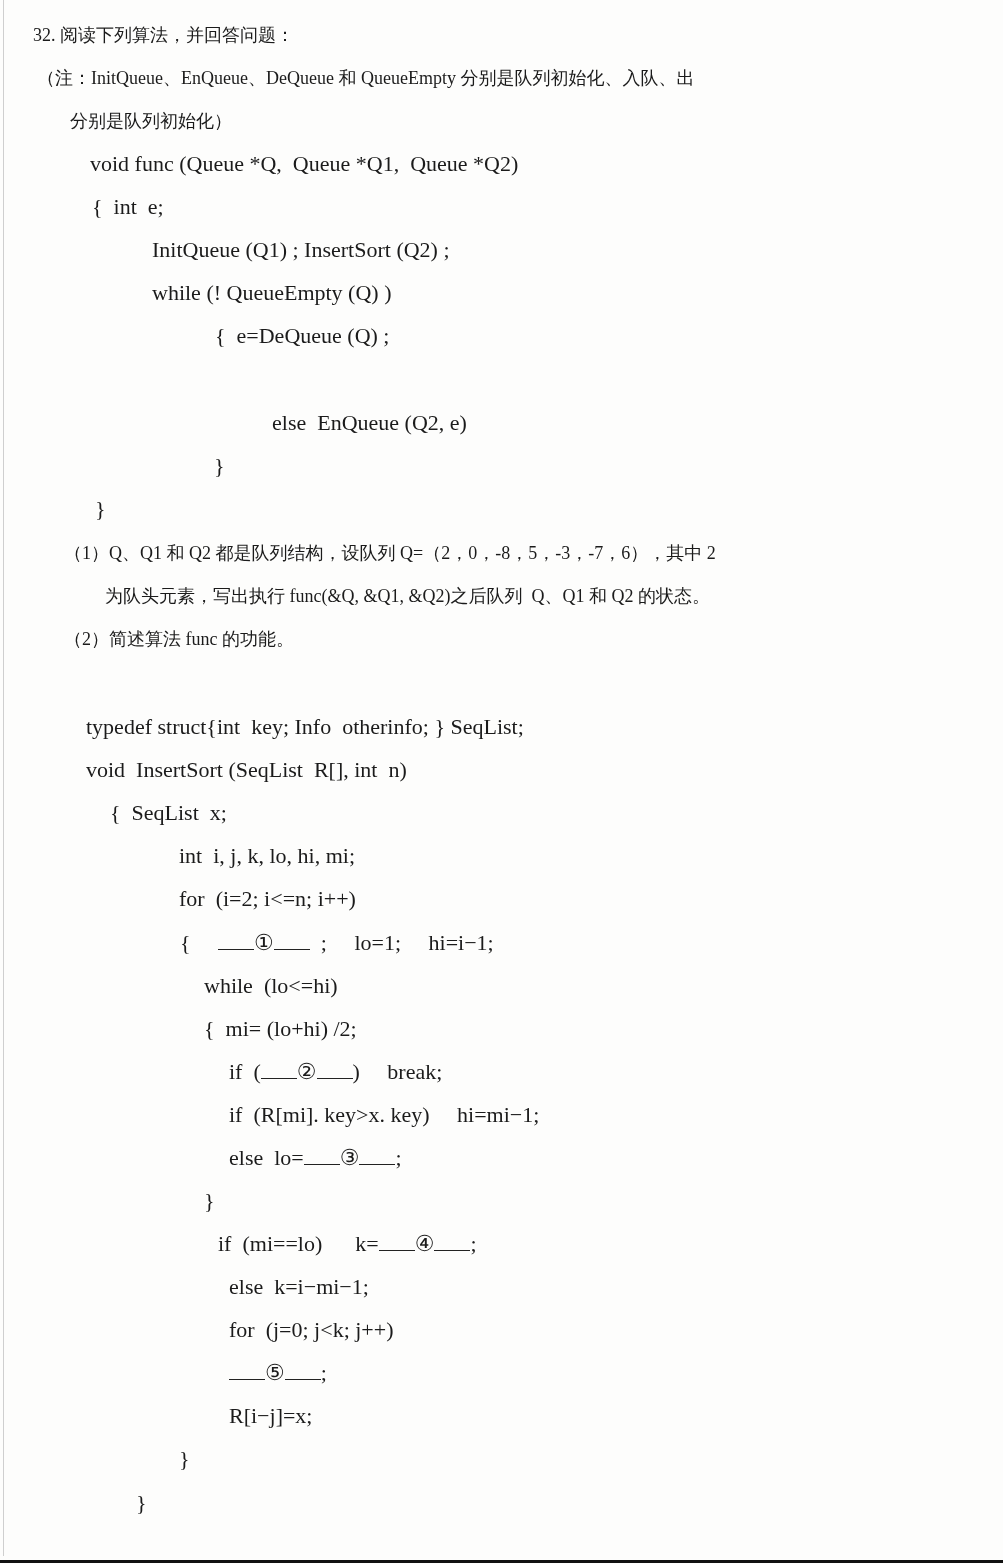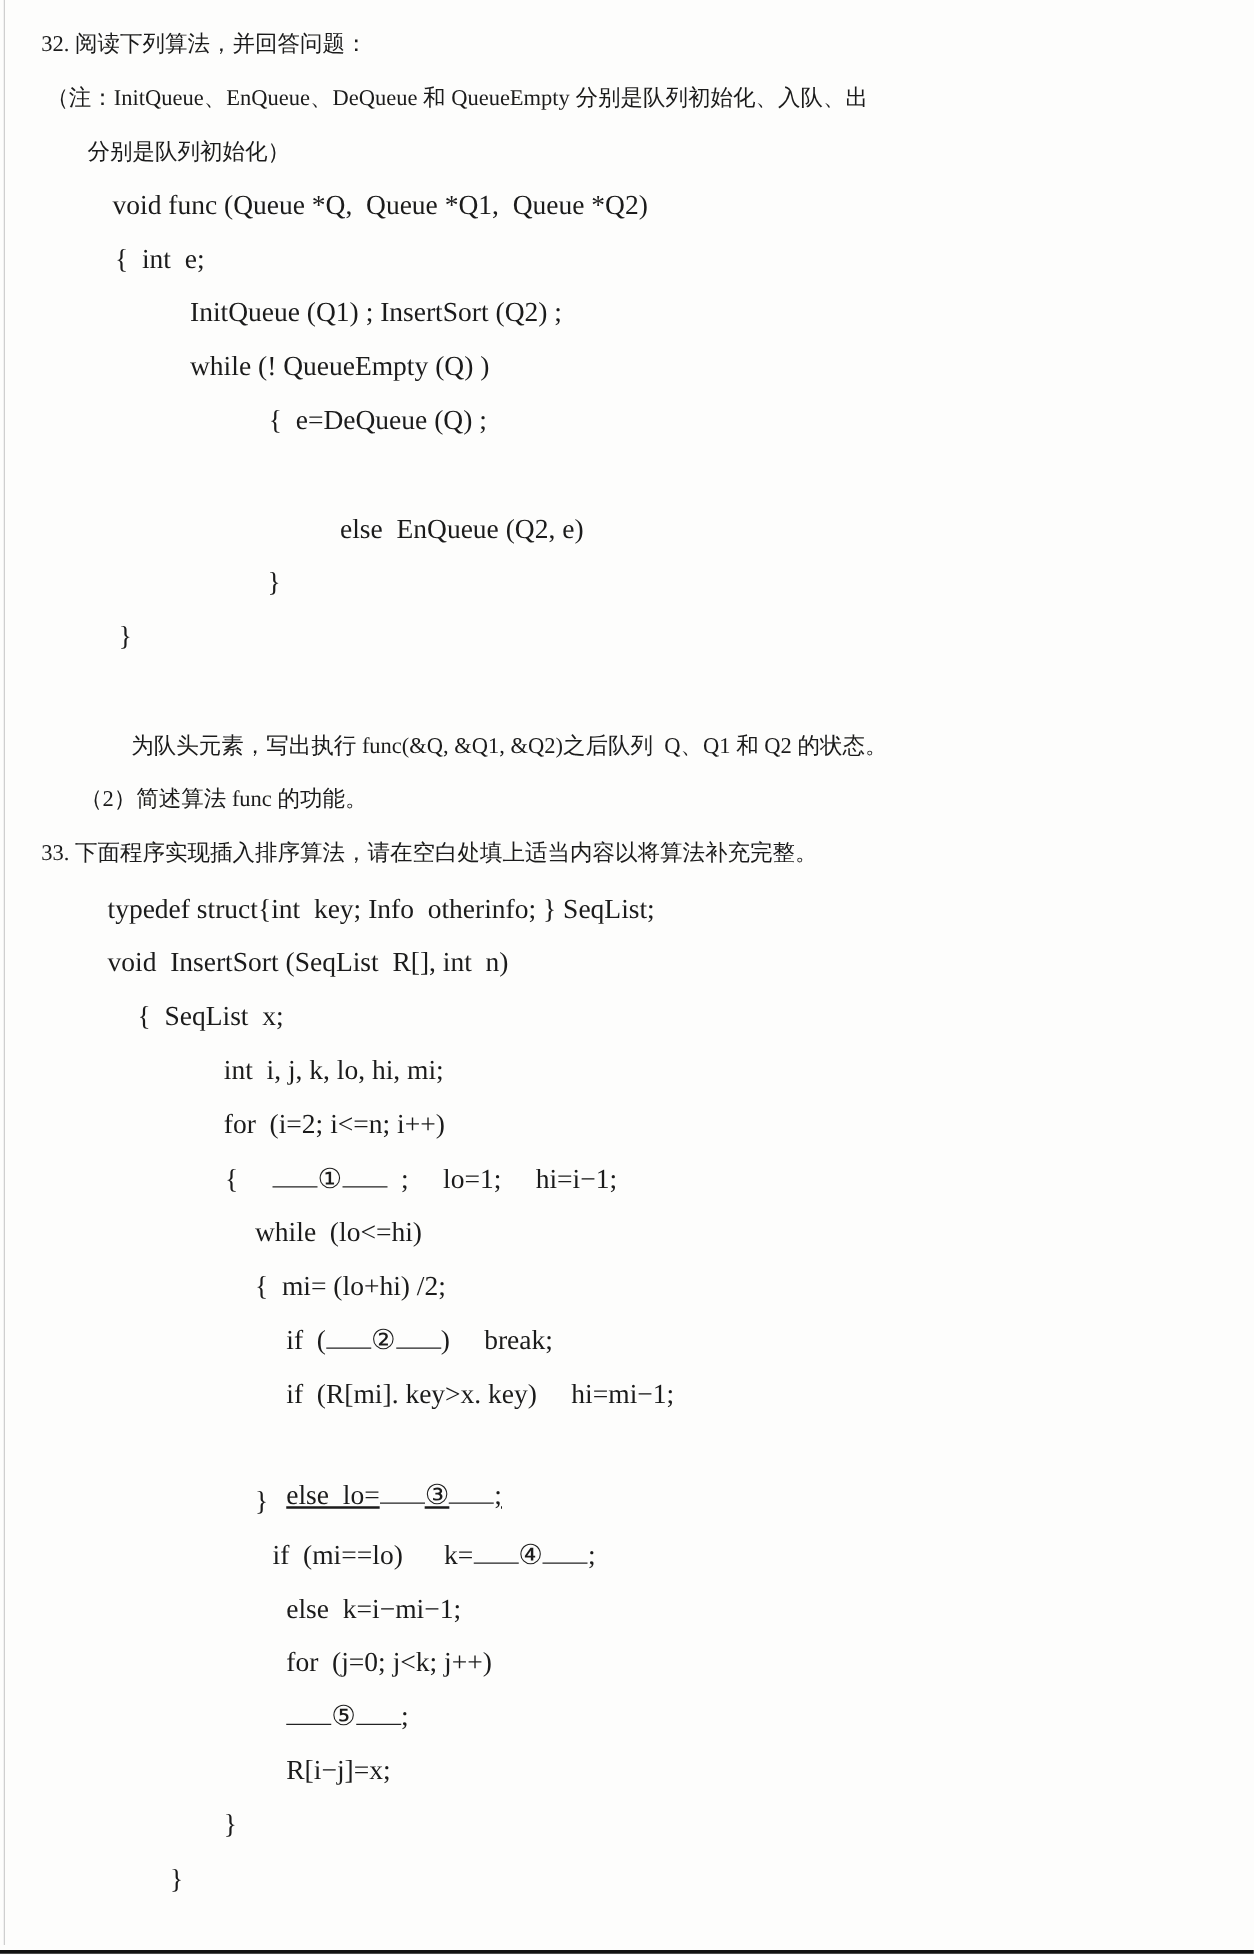--- a/index.html
+++ b/index.html
@@ -32,40 +32,40 @@
 
   <div class="line" style="left:90px; top:149px;">void func (Queue *Q,  Queue *Q1,  Queue *Q2)</div>
   <div class="line" style="left:92px; top:192px;">{  int  e;</div>
   <div class="line" style="left:152px; top:235px;">InitQueue (Q1) ; InsertSort (Q2) ;</div>
   <div class="line" style="left:152px; top:278px;">while (! QueueEmpty (Q) )</div>
   <div class="line" style="left:215px; top:321px;">{  e=DeQueue (Q) ;</div>
   <div class="line" style="left:272px; top:408px;">else  EnQueue (Q2, e)</div>
   <div class="line" style="left:214px; top:451px;">}</div>
   <div class="line" style="left:95px; top:494px;">}</div>
 
+  <div class="line cjk" style="left:64px; top:538px;">（1）Q、Q1 和 Q2 都是队列结构，设队列 Q=（2，0，-8，5，-3，-7，6），其中 2</div>
   <div class="line cjk" style="left:105px; top:581px;">为队头元素，写出执行 func(&amp;Q, &amp;Q1, &amp;Q2)之后队列  Q、Q1 和 Q2 的状态。</div>
   <div class="line cjk" style="left:64px; top:624px;">（2）简述算法 func 的功能。</div>
 
-  <div class="line cjk" style="left:33px; top:667px;">33. 下面程序实现插入排序算法，请在空白处填上适当内容以将算法补充完整。</div>
   <div class="line" style="left:86px; top:712px;">typedef struct{int  key; Info  otherinfo; } SeqList;</div>
   <div class="line" style="left:86px; top:755px;">void  InsertSort (SeqList  R[], int  n)</div>
   <div class="line" style="left:110px; top:798px;">{  SeqList  x;</div>
   <div class="line" style="left:179px; top:841px;">int  i, j, k, lo, hi, mi;</div>
   <div class="line" style="left:179px; top:884px;">for  (i=2; i&lt;=n; i++)</div>
 
   <div class="line" style="left:180px; top:928px;"><span>{</span>     <span class="blank b1"></span><span class="mark">①</span><span class="blank b1"></span><span>  ;     lo=1;     hi=i−1;</span></div>
 
   <div class="line" style="left:204px; top:971px;">while  (lo&lt;=hi)</div>
   <div class="line" style="left:204px; top:1014px;">{  mi= (lo+hi) /2;</div>
 
   <div class="line" style="left:229px; top:1057px;"><span>if  (</span><span class="blank b1"></span><span class="mark">②</span><span class="blank b1"></span><span>)     break;</span></div>
 
   <div class="line" style="left:229px; top:1100px;">if  (R[mi]. key&gt;x. key)     hi=mi−1;</div>
 
-  <div class="line" style="left:229px; top:1181px;text-decoration:underline;"><span>else  lo=</span><span class="blank b1"></span><span class="mark">③</span><span class="blank b1"></span><span>;</span></div>
+  <div class="line" style="left:229px; top:1143px;"><span>else  lo=</span><span class="blank b1"></span><span class="mark">③</span><span class="blank b1"></span><span>;</span></div>
 
   <div class="line" style="left:204px; top:1186px;">}</div>
 
   <div class="line" style="left:218px; top:1229px;"><span>if  (mi==lo)      k=</span><span class="blank b1"></span><span class="mark">④</span><span class="blank b1"></span><span>;</span></div>
 
   <div class="line" style="left:229px; top:1272px;">else  k=i−mi−1;</div>
   <div class="line" style="left:229px; top:1315px;">for  (j=0; j&lt;k; j++)</div>
 
   <div class="line" style="left:229px; top:1358px;"><span class="blank b1"></span><span class="mark">⑤</span><span class="blank b1"></span><span>;</span></div>
 

